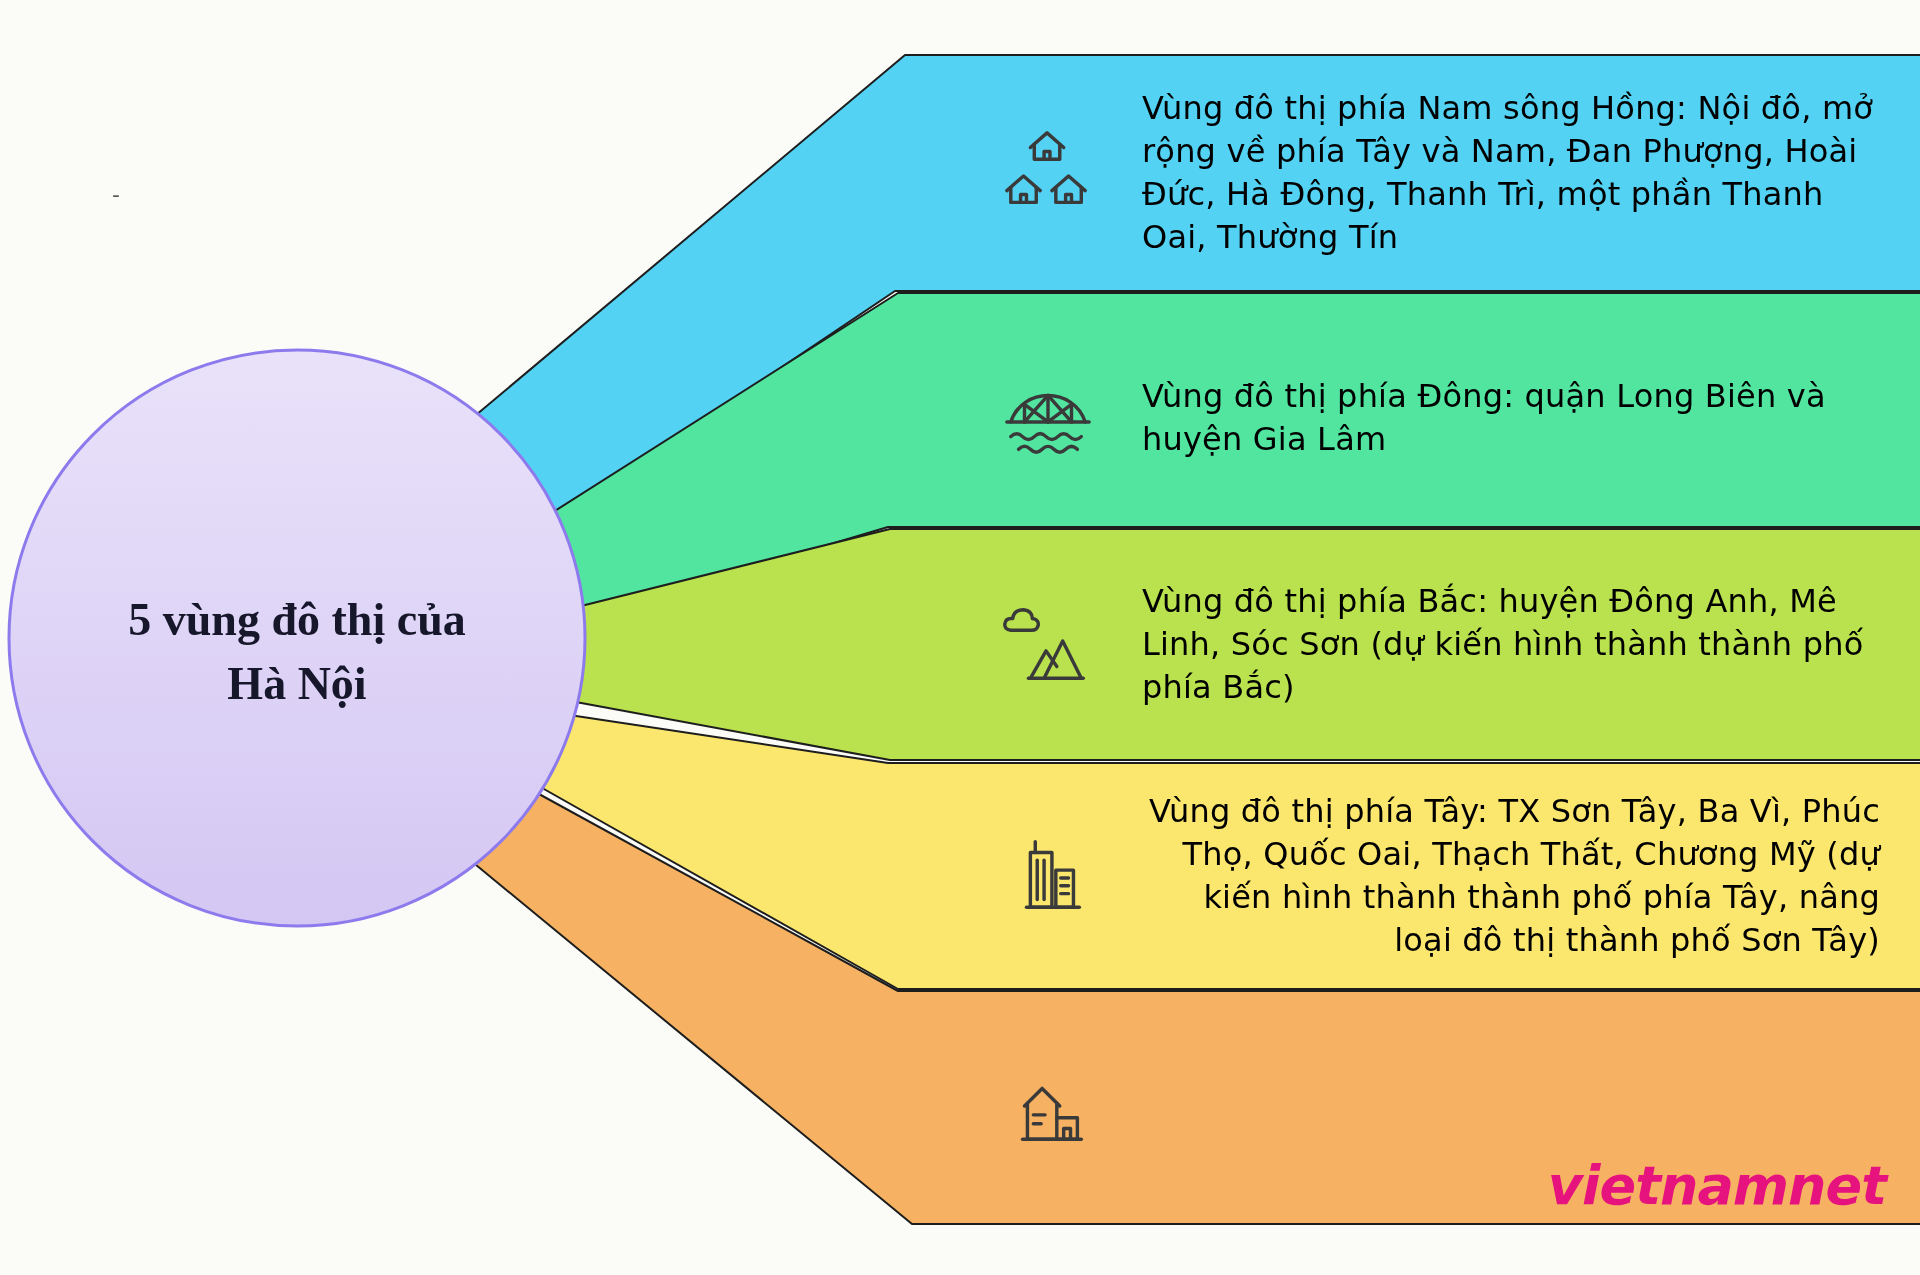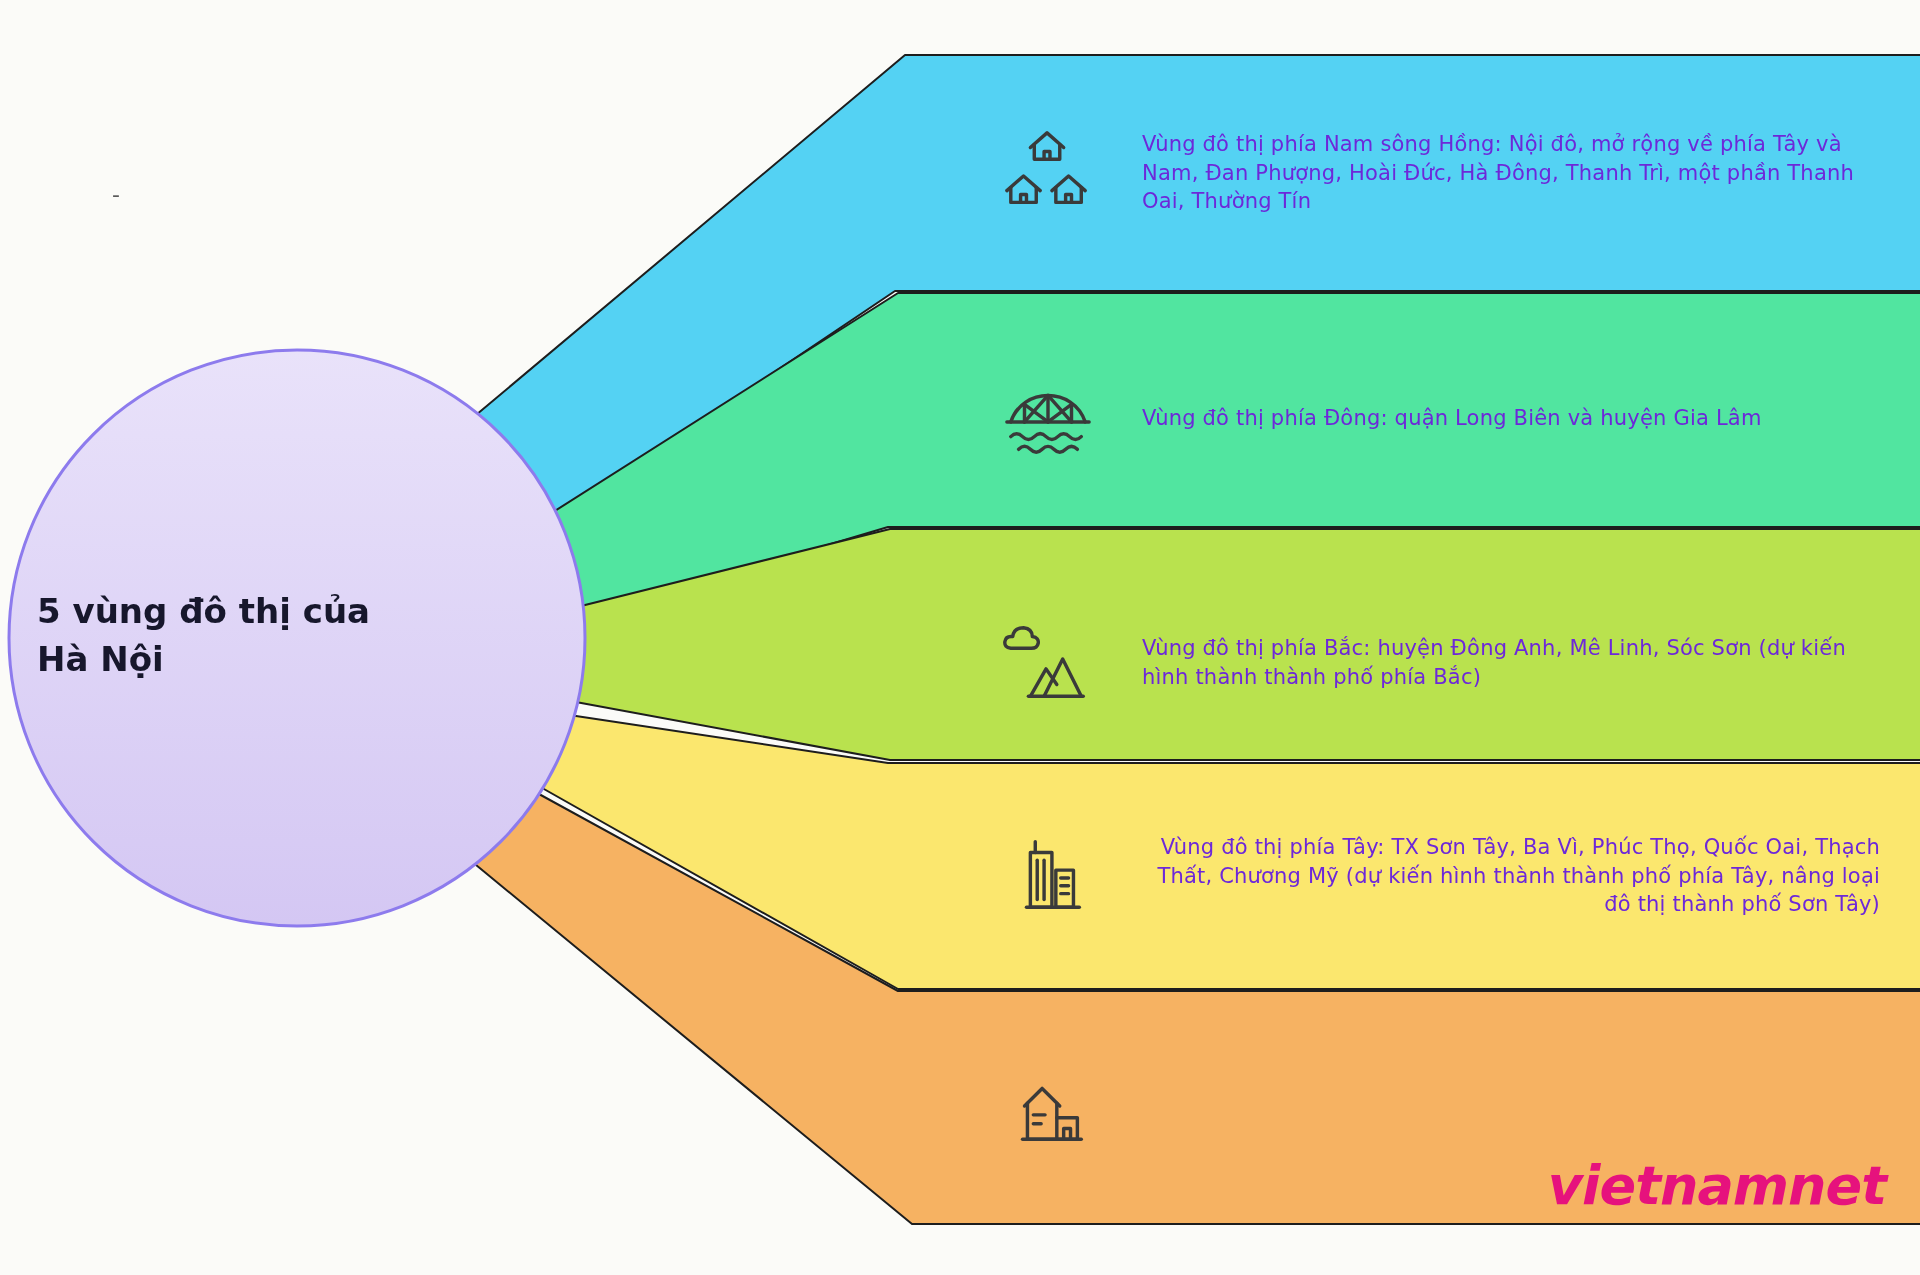--- a/index.html
+++ b/index.html
@@ -23,54 +23,55 @@
 
   .band-row {
     position: absolute;
     left: 1000px;
     width: 880px;
     display: flex;
     align-items: center;
   }
   .band-row-1 { top: 55px;  height: 236px; }
   .band-row-2 { top: 301px; height: 234px; }
-  .band-row-3 { top: 547px; height: 231px; }
+  .band-row-3 { top: 529px; height: 231px; }
   .band-row-4 { top: 763px; height: 226px; text-align: right; }
   .band-row-5 { top: 991px; height: 233px; }
 
   .icon-box {
     flex: 0 0 96px;
     width: 96px;
     height: 96px;
     margin-right: 46px;
     display: flex;
     align-items: center;
     justify-content: center;
   }
   .icon-box svg { width: 94px; height: 94px; }
 
   .band-text {
     flex: 0 1 auto;
     max-width: 760px;
-    font-size: 21px;
+    font-size: 32px;
     line-height: 1.35;
-    color: #6d28d9;
+    color: #000000;
     letter-spacing: 0.2px;
   }
 
   .center-label {
     position: absolute;
     left: 37px;
     top: 588px;
     width: 520px;
-    text-align: left;
-    font-size: 34px;
+    text-align: center;
+    font-size: 46px;
     font-weight: bold;
     line-height: 1.4;
     color: #17172c;
+    font-family: Liberation Serif, serif;
   }
 
   .stray-mark {
     position: absolute;
     left: 112px;
     top: 182px;
     font-size: 22px;
     color: #5a5a5a;
   }
 

